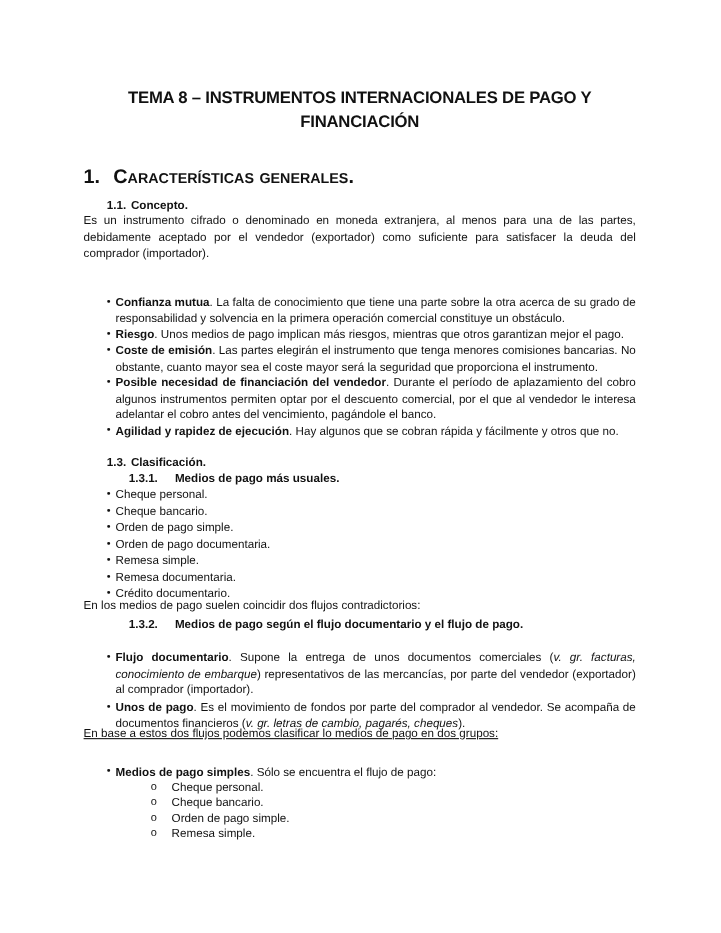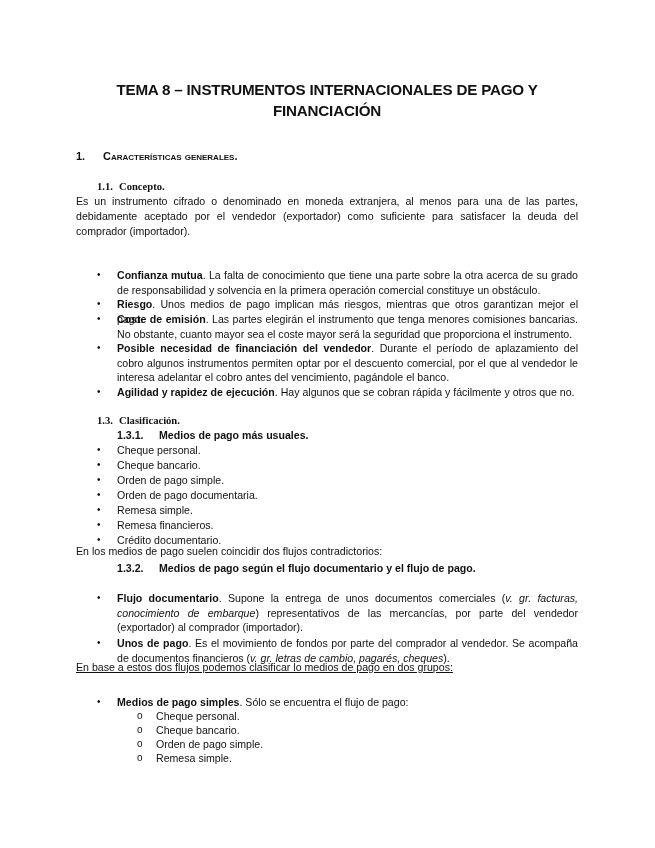--- a/index.html
+++ b/index.html
@@ -1,32 +1,32 @@
 <!DOCTYPE html>
 <html><head>
   <meta charset="utf-8">
   <style>
     html, body { margin: 0; padding: 0; background: #ffffff; }
     body { width: 655px; height: 848px; position: relative; overflow: hidden;
       font-family: "Liberation Sans", sans-serif; color: #111; font-size: 10.6px; }
     .page { position: absolute; left: 0; top: 0; width: 655px; height: 604px; background: #fff; }
     .title { position: absolute; left: 76px; width: 502px; top: 79px; text-align: center;
       font-weight: bold; font-size: 15.2px; line-height: 21px; letter-spacing: -0.2px; }
-    .h1 { position: absolute; left: 76px; top: 150px; font-weight: bold; font-size: 11px; }
+    .h1 { position: absolute; left: 76px; top: 150px; font-weight: bold; font-size: 18px; }
     .h1 .num { display: inline-block; width: 27px; }
     .h1 .sc { font-variant: small-caps; }
-    .h2 { position: absolute; left: 97px; font-weight: bold; font-size: 10.6px; font-family: Liberation Serif, serif; }
+    .h2 { position: absolute; left: 97px; font-weight: bold; font-size: 10.6px; }
     .h2 .num { display: inline-block; width: 22px; }
     .h3 { position: absolute; left: 117px; font-weight: bold; font-size: 10.6px; }
     .h3 .num { display: inline-block; width: 42px; }
     .para { position: absolute; left: 76px; width: 502px; line-height: 15px; }
     .justify { text-align: justify; text-align-last: left; }
     .bl { position: absolute; left: 97px; width: 481px; line-height: 14.6px; }
     .bl .dot { position: absolute; left: 0; top: 0; width: 20px; font-size: 10px; }
-    .bl .txt { margin-left: 20px; display: block; }
+    .bl .txt { margin-left: 8px; display: block; }
     .sbl { position: absolute; left: 137px; line-height: 14.6px; }
     .sbl .dot { position: absolute; left: 0; top: 0; font-size: 10px; }
     .sbl .txt { margin-left: 19px; display: block; }
     b { font-weight: bold; }
     i { font-style: italic; }
   </style>
 </head>
 <body>
 
 <div class="page">
@@ -89,21 +89,21 @@
   <div class="bl" style="top:488px;">
     <span class="dot">•</span>
     <span class="txt">Orden de pago documentaria.</span>
   </div>
   <div class="bl" style="top:503px;">
     <span class="dot">•</span>
     <span class="txt">Remesa simple.</span>
   </div>
   <div class="bl" style="top:518px;">
     <span class="dot">•</span>
-    <span class="txt">Remesa financieros.</span>
+    <span class="txt">Remesa documentaria.</span>
   </div>
   <div class="bl" style="top:533px;">
     <span class="dot">•</span>
     <span class="txt">Crédito documentario.</span>
   </div>
 
   <div class="h3" style="top:562px;">
     <span class="num">1.3.2.</span><span>Medios de pago según el flujo documentario y el flujo de pago.</span>
   </div>
   <div class="para" style="top:544px;">En los medios de pago suelen coincidir dos flujos contradictorios:</div>

